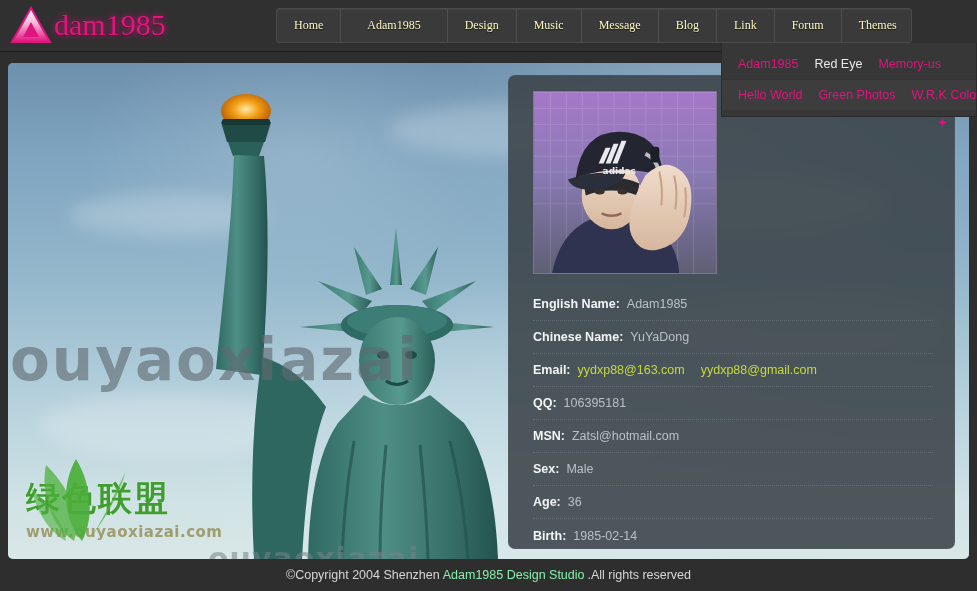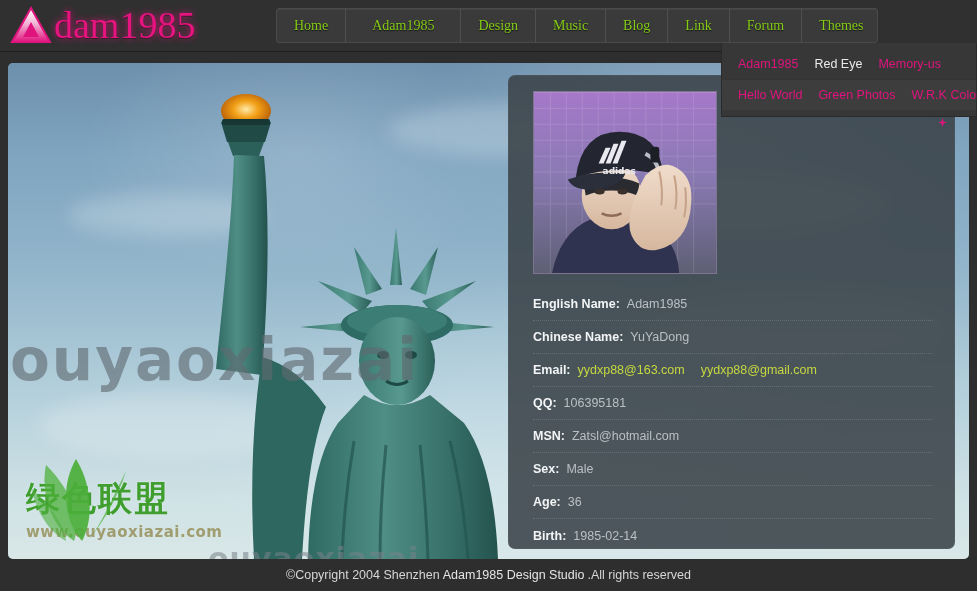--- a/index.html
+++ b/index.html
@@ -38,21 +38,21 @@
     height: 46px;
   }
   #logo-mark {
     position: relative;
     width: 42px; height: 38px;
     margin-right: 2px;
   }
   #logo-mark svg { display: block; }
   #logo-text {
     font-family: "Liberation Serif", serif;
-    font-size: 38px;
+    font-size: 30px;
     line-height: 38px;
     color: #e5147f;
     letter-spacing: 0px;
     text-shadow: 0 0 7px rgba(229,20,127,.85), 0 1px 0 rgba(0,0,0,.5);
   }
 
   
   #nav {
     position: absolute;
     left: 276px; top: 8px;
@@ -63,22 +63,22 @@
     border: 1px solid #4a4a4a;
     border-radius: 3px;
     box-shadow: inset 0 1px 0 rgba(255,255,255,.06);
   }
   .nav-item {
     display: flex;
     align-items: center;
     justify-content: center;
     padding: 0 17px;
     font-family: "Liberation Serif", serif;
-    font-size: 14px;
-    color: #84cc16;
+    font-size: 12px;
+    color: #fef9c3;
     border-right: 1px solid #4f4f4f;
     cursor: pointer;
     white-space: nowrap;
     text-shadow: 0 1px 1px rgba(0,0,0,.7);
   }
   .nav-item:last-child { border-right: none; }
   .nav-item.wide { padding: 0 26px; }
   #nav-themes { padding-right: 14px; }
 
   
@@ -257,21 +257,21 @@
     position: absolute;
     left: 0; bottom: 0;
     width: 977px; height: 32px;
     background: #2e2e2e;
     display: flex;
     align-items: center;
     justify-content: center;
     font-size: 12.5px;
     color: #d6d6d6;
   }
-  #footer .studio { color: #e5e5e5; margin: 0 3px; cursor: pointer; }
+  #footer .studio { color: #86efac; margin: 0 3px; cursor: pointer; }
 </style>
 </head>
 <body>
 
 <div id="page">
 
   <div id="header">
 
     <div id="logo">
       <span id="logo-mark">
@@ -288,20 +288,21 @@
         </svg>
       </span>
       <span id="logo-text">dam1985</span>
     </div>
 
     <div id="nav">
       <div class="nav-item">Home</div>
       <div class="nav-item wide">Adam1985</div>
       <div class="nav-item">Design</div>
       <div class="nav-item">Music</div>
+      <div class="nav-item">Message</div>
       <div class="nav-item">Blog</div>
       <div class="nav-item">Link</div>
       <div class="nav-item">Forum</div>
       <div class="nav-item" id="nav-themes">
         <span>Themes</span>
 
       </div>
     </div>
   </div>
 

